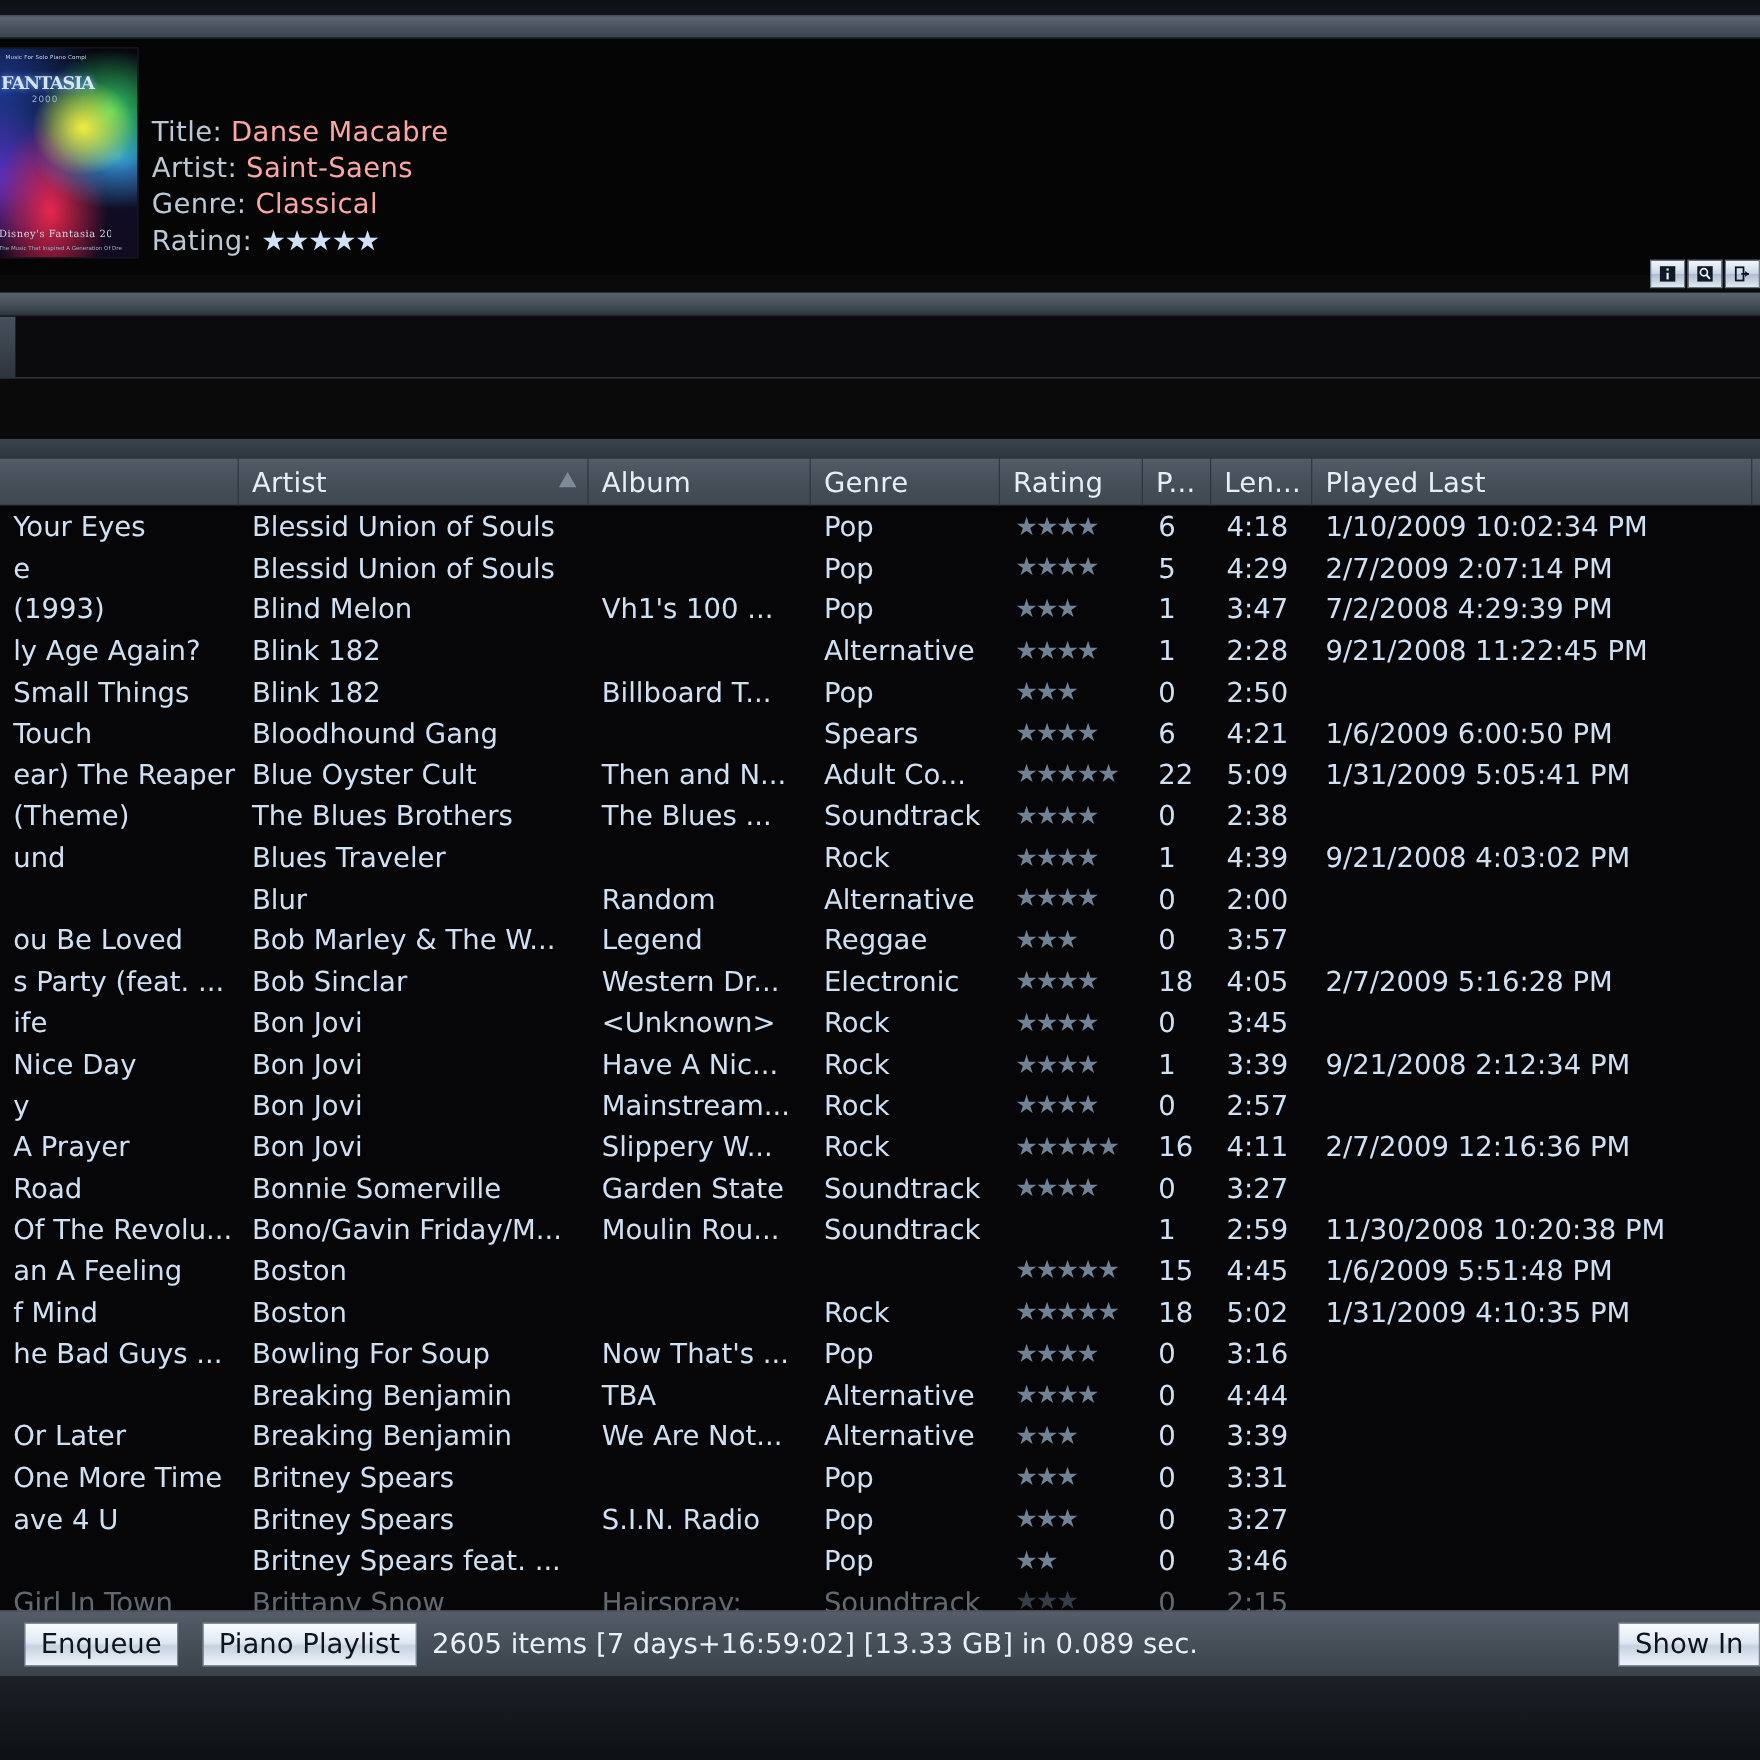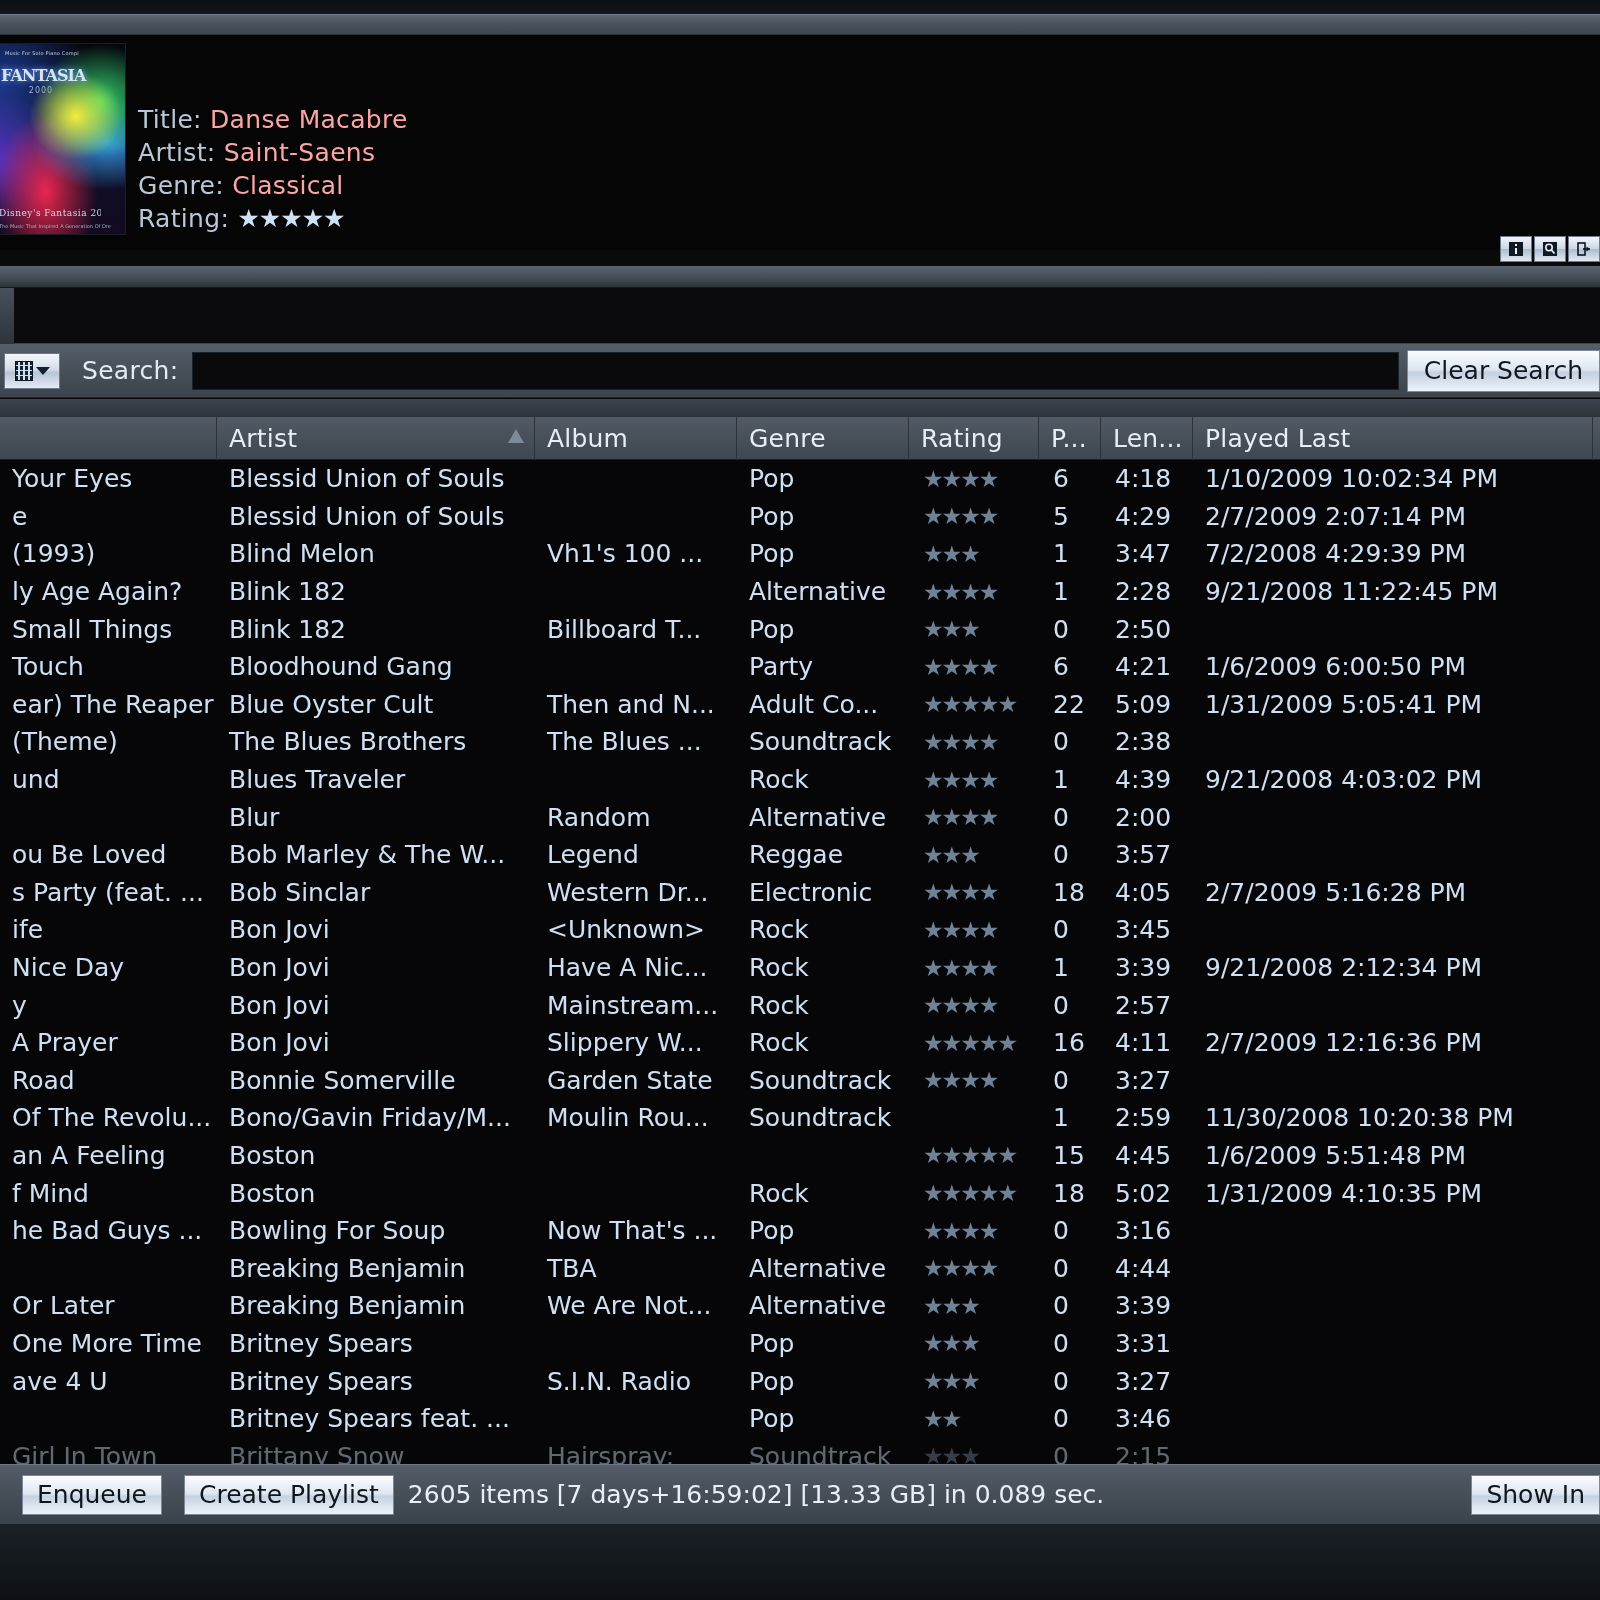--- a/index.html
+++ b/index.html
@@ -317,29 +317,20 @@
         <polygon points="14,8 10.5,5.4 10.5,10.6" fill="#0d1620"></polygon>
       </svg>
     </div>
   </div>
 
   <div class="strip-sep"></div>
   <div class="darkbar">
     <div class="nub"></div>
   </div>
 
-  <div class="searchbar">
-    <div class="viewbtn">
-      <span class="grid-glyph"></span>
-      <span class="caret-down"></span>
-    </div>
-    <span class="search-label">Search:</span>
-    <input class="search-input" type="text" placeholder="" style="">
-    <div class="clearbtn">Clear Search</div>
-  </div>
 
   <div class="tablewrap">
 
     <div class="thead" id="thead">
         <div class="th c-title">
           <span></span>
         </div>
         <div class="th c-artist">
           <span>Artist</span>
           <span class="sort-asc"></span>
@@ -411,21 +402,21 @@
           <div class="td c-genre">Pop</div>
           <div class="td c-rating stars">★★★</div>
           <div class="td c-plays num">0</div>
           <div class="td c-len len">2:50</div>
           <div class="td c-played"></div>
         </div>
         <div class="trow">
           <div class="td c-title">Touch</div>
           <div class="td c-artist">Bloodhound Gang</div>
           <div class="td c-album"></div>
-          <div class="td c-genre">Party</div>
+          <div class="td c-genre">Spears</div>
           <div class="td c-rating stars">★★★★</div>
           <div class="td c-plays num">6</div>
           <div class="td c-len len">4:21</div>
           <div class="td c-played">1/6/2009 6:00:50 PM</div>
         </div>
         <div class="trow">
           <div class="td c-title">ear) The Reaper</div>
           <div class="td c-artist">Blue Oyster Cult</div>
           <div class="td c-album">Then and N...</div>
           <div class="td c-genre">Adult Co...</div>
@@ -633,19 +624,19 @@
           <div class="td c-plays num">0</div>
           <div class="td c-len len">2:15</div>
           <div class="td c-played"></div>
         </div>
       </div>
 
   </div>
 
   <div class="statusbar">
     <div class="sbtn">Enqueue</div>
-    <div class="sbtn">Create Playlist</div>
+    <div class="sbtn">Piano Playlist</div>
     <span class="status-text">2605 items [7 days+16:59:02] [13.33 GB]  in 0.089 sec.</span>
     <div class="showbtn">Show In</div>
   </div>
 
   <div class="chrome-bottom"></div>
 </div>
 
 </body></html>

